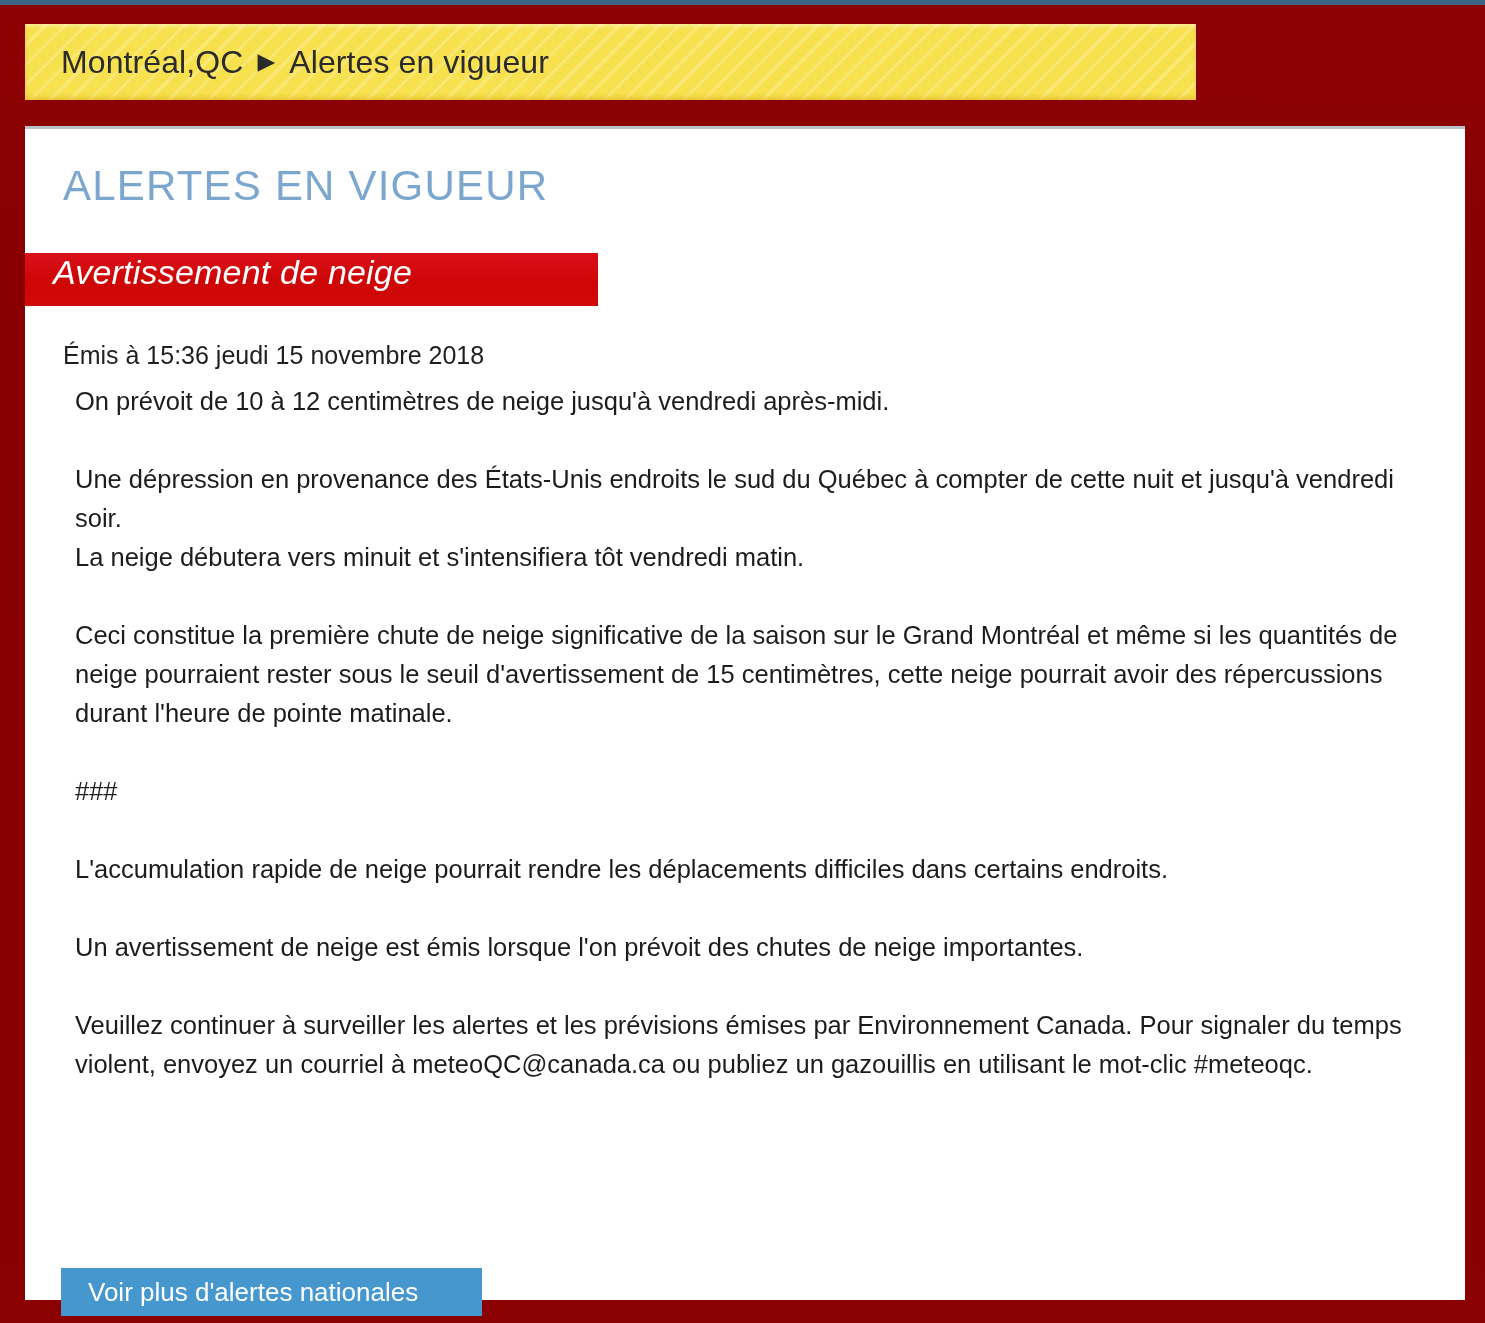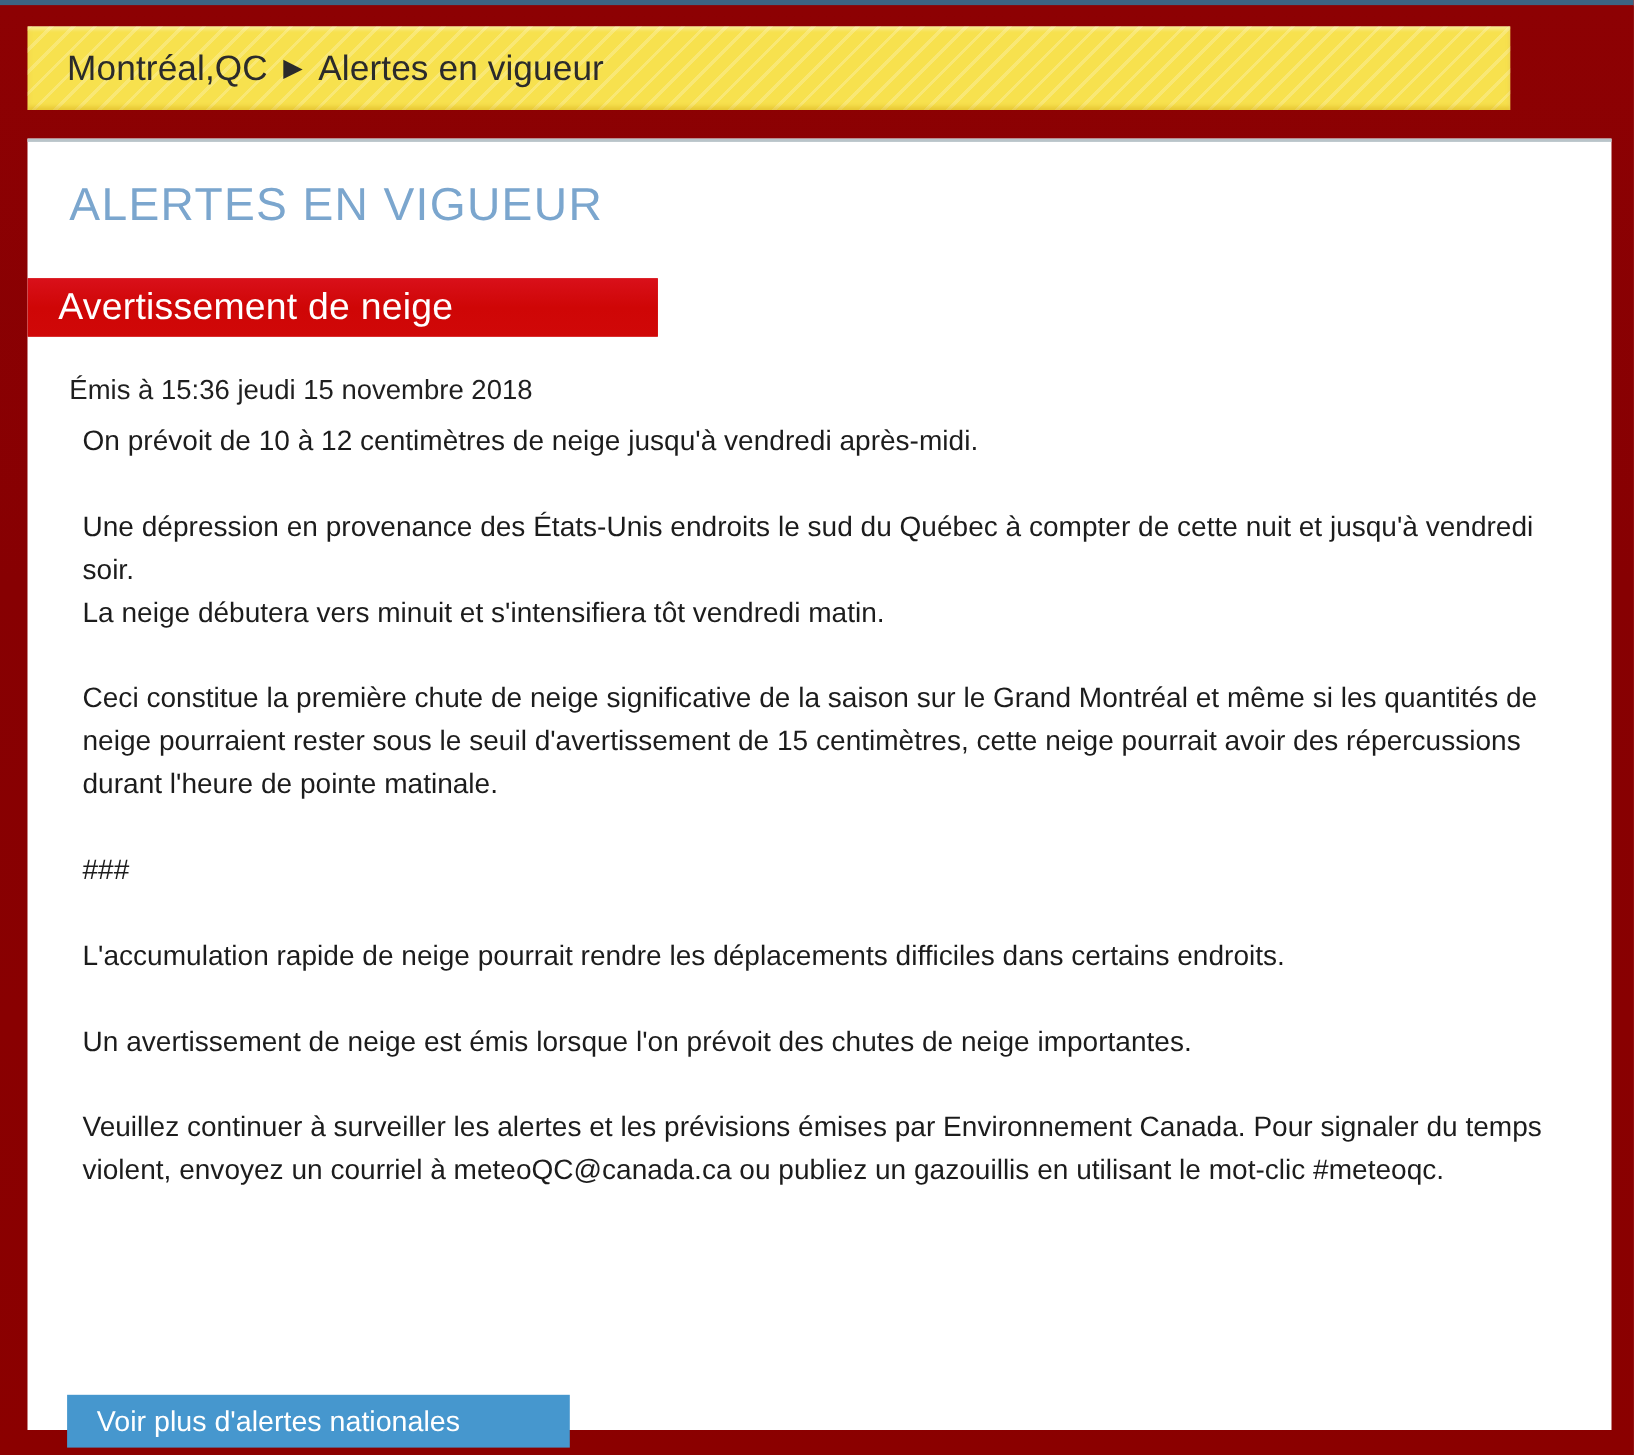--- a/index.html
+++ b/index.html
@@ -37,21 +37,21 @@
     height: 1318px;
     background: #8b0000;
     background-image: linear-gradient(180deg, #8d0103 0%, #870002 40%, #8b0000 100%);
   }
 
   
   #breadcrumb-bar {
     position: absolute;
     left: 25px;
     top: 24px;
-    width: 1348px;
+    width: 1171px;
     height: 76px;
     background-color: #f7e14e;
     background-image: repeating-linear-gradient(
         135deg,
         rgba(255,255,255,0.22) 0px,
         rgba(255,255,255,0.22) 3px,
         rgba(255,255,255,0.0) 3px,
         rgba(255,255,255,0.0) 14px);
     box-shadow: inset 0 -3px 4px rgba(200,150,0,0.35),
                 inset 0 3px 3px rgba(255,255,255,0.35);
@@ -104,23 +104,23 @@
   }
 
   #alert-banner {
     margin-top: 44px;
     margin-left: 0;
     width: 573px;
     height: 53px;
     background-color: #d70a0a;
     background-image: linear-gradient(180deg, #d9101a 0%, #cf0606 50%, #d00808 100%);
     display: flex;
-    align-items: center;
     box-sizing: border-box;
     padding-left: 28px;
+    font-style: italic;
   }
   #alert-banner-title {
     color: #ffffff;
     font-size: 34px;
     font-weight: 400;
     letter-spacing: 0.2px;
     white-space: nowrap;
   }
 
   #alert-body {
@@ -144,21 +144,21 @@
   }
   .spacer-line {
     height: 39px;
   }
 
   
   #more-alerts-button {
     position: absolute;
     left: 61px;
     top: 1268px;
-    width: 457px;
+    width: 421px;
     height: 48px;
     background: #4697ce;
     color: #ffffff;
     font-size: 26px;
     display: flex;
     align-items: center;
     padding-left: 27px;
     box-sizing: border-box;
     border: none;
     cursor: pointer;

